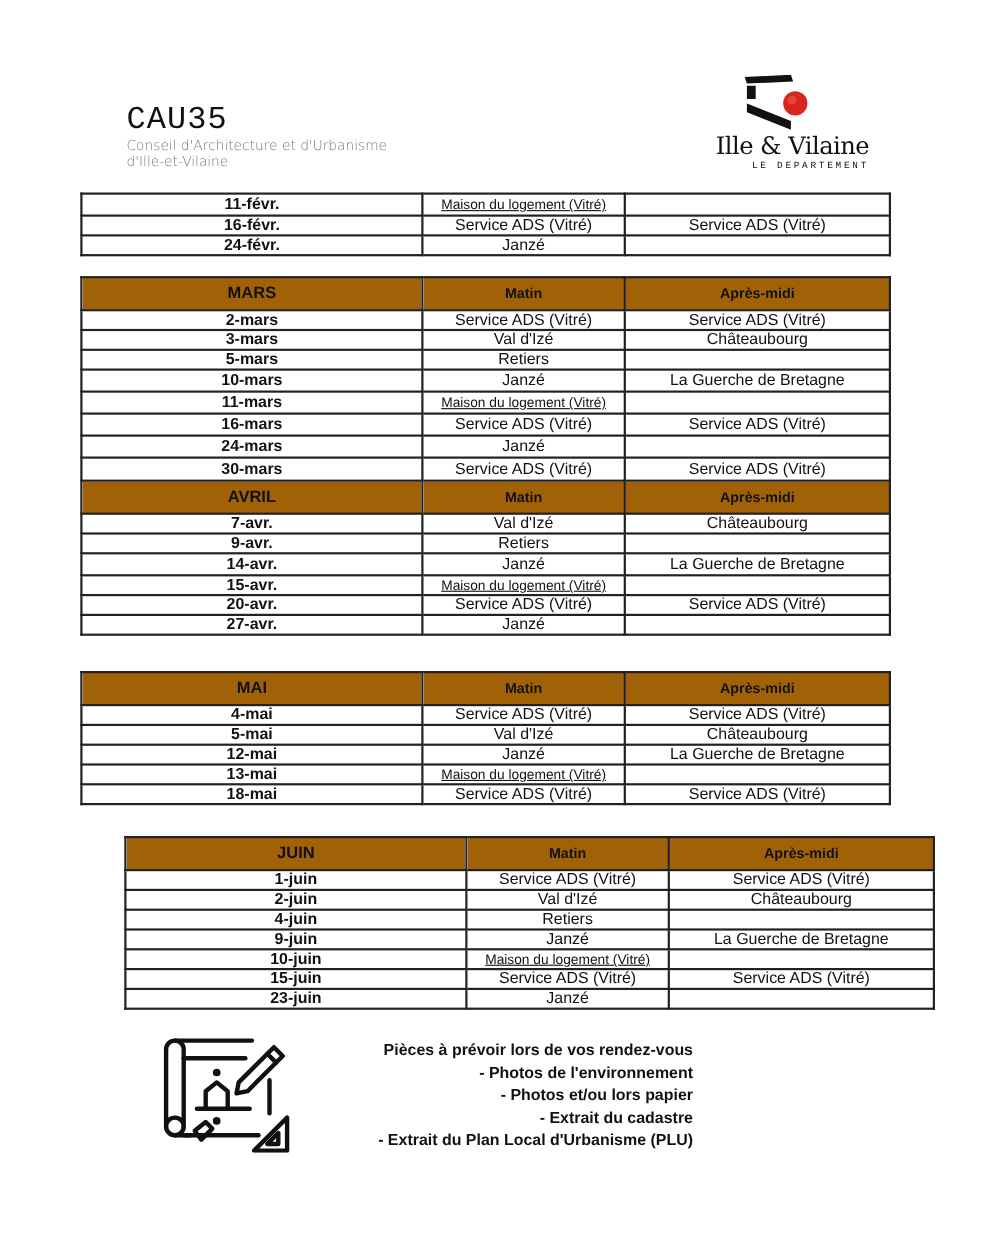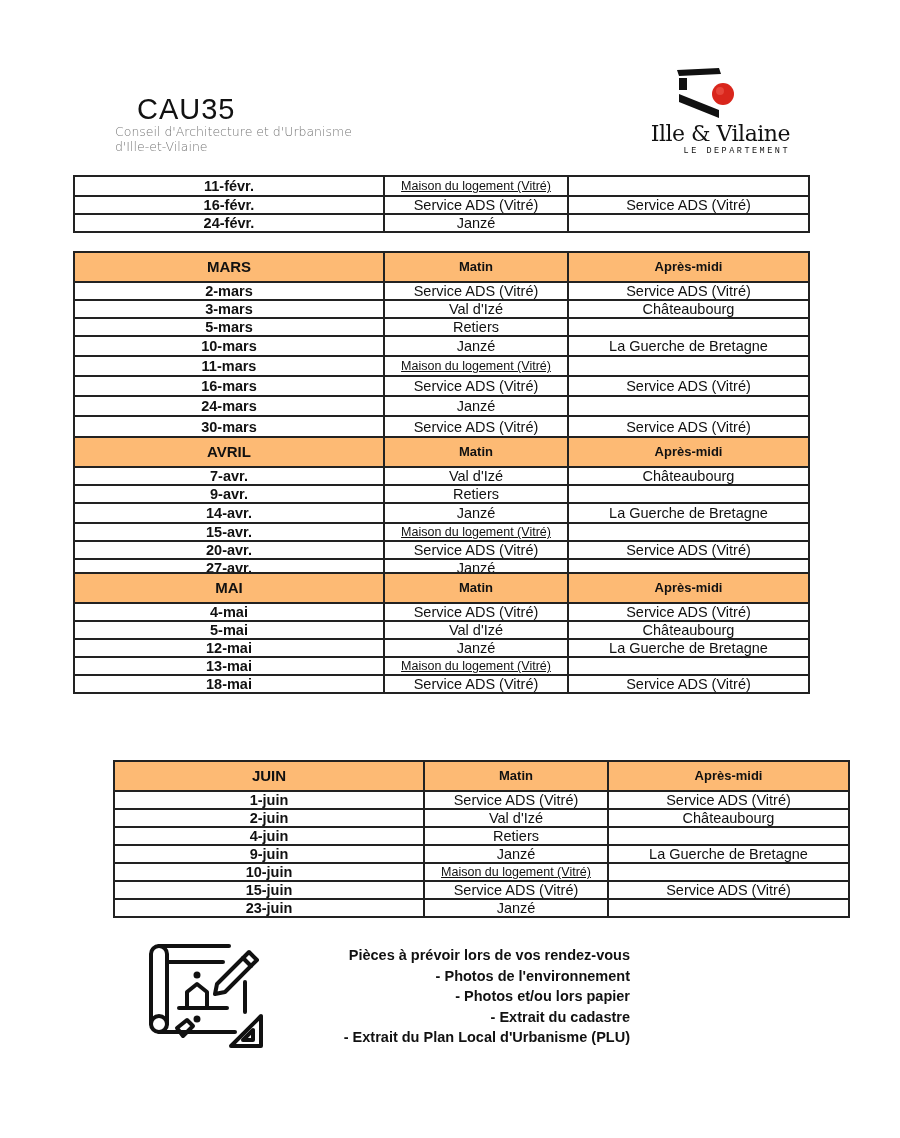--- a/index.html
+++ b/index.html
@@ -1,32 +1,32 @@
 <!DOCTYPE html>
 <html><head>
 <meta charset="utf-8">
 <style>
   html, body { margin: 0; padding: 0; background: #ffffff; }
   body { width: 900px; height: 1138px; position: relative; overflow: hidden; font-family: "Liberation Sans", sans-serif; color: #111; }
 
   .cau-logo { position: absolute; left: 115px; top: 94px; }
-  .cau-title { font-family: Liberation Sans, sans-serif; font-size: 29px; font-weight: 300; letter-spacing: 1px; color: #111; line-height: 30px; margin-left: 22px; }
+  .cau-title { font-family: Liberation Mono, monospace; font-size: 29px; font-weight: 300; letter-spacing: 1px; color: #111; line-height: 30px; }
   .cau-sub { font-family: "DejaVu Sans", sans-serif; font-size: 12.5px; color: #777; line-height: 15px; font-weight: 300; }
 
   .dept-logo { position: absolute; left: 620px; top: 68px; width: 170px; text-align: right; }
   .dept-mark { position: relative; width: 80px; height: 52px; margin: 0 auto; }
   .dept-name { font-family: "DejaVu Serif", serif; font-size: 22px; color: #111; line-height: 24px; margin-top: 2px; letter-spacing: -0.5px; }
   .dept-tag { font-family: Liberation Mono, monospace; font-size: 8.5px; letter-spacing: 2.5px; color: #111; }
 
   table.sched { position: absolute; left: 73px; width: 737px; border-collapse: collapse; table-layout: fixed; }
   table.sched td { border: 2px solid #222; padding: 0; text-align: center; font-size: 14.5px; line-height: 16px; height: 16px; white-space: nowrap; overflow: hidden; }
   table.sched td.c1 { width: 308px; font-weight: bold; }
   table.sched td.c2 { width: 182px; }
   table.sched td.small { font-size: 12.5px; text-decoration: underline; }
-  table.sched tr.hdr td { background: #fdba74; height: 28px; font-weight: bold; font-size: 13px; }
+  table.sched tr.hdr td { background: #a16207; height: 28px; font-weight: bold; font-size: 13px; }
   table.sched tr.hdr td.c1 { font-size: 15px; }
 
   .footer { position: absolute; left: 140px; top: 938px; width: 620px; height: 120px; }
   .plan-icon { position: absolute; left: 5px; top: 4px; width: 120px; height: 106px; }
   .notes { position: absolute; left: 150px; top: 7px; width: 340px; text-align: right; font-weight: bold; font-size: 14.5px; line-height: 20.5px; }
 </style>
 </head>
 <body>
 
 <div class="cau-logo">
@@ -148,21 +148,21 @@
         <td>Service ADS (Vitré)</td>
       </tr>
   <tr>
         <td class="c1">27-avr.</td>
         <td class="c2">Janzé</td>
         <td></td>
       </tr>
 </tbody>
   </table>
 
-<table class="sched" style="top:572px;padding-left:28px;">
+<table class="sched" style="top:610px;padding-left:28px;">
   <tbody>
       <tr class="hdr">
     <td class="c1">MAI</td>
     <td class="c2">Matin</td>
     <td>Après-midi</td>
   </tr>
   <tr>
         <td class="c1">4-mai</td>
         <td class="c2">Service ADS (Vitré)</td>
         <td>Service ADS (Vitré)</td>

